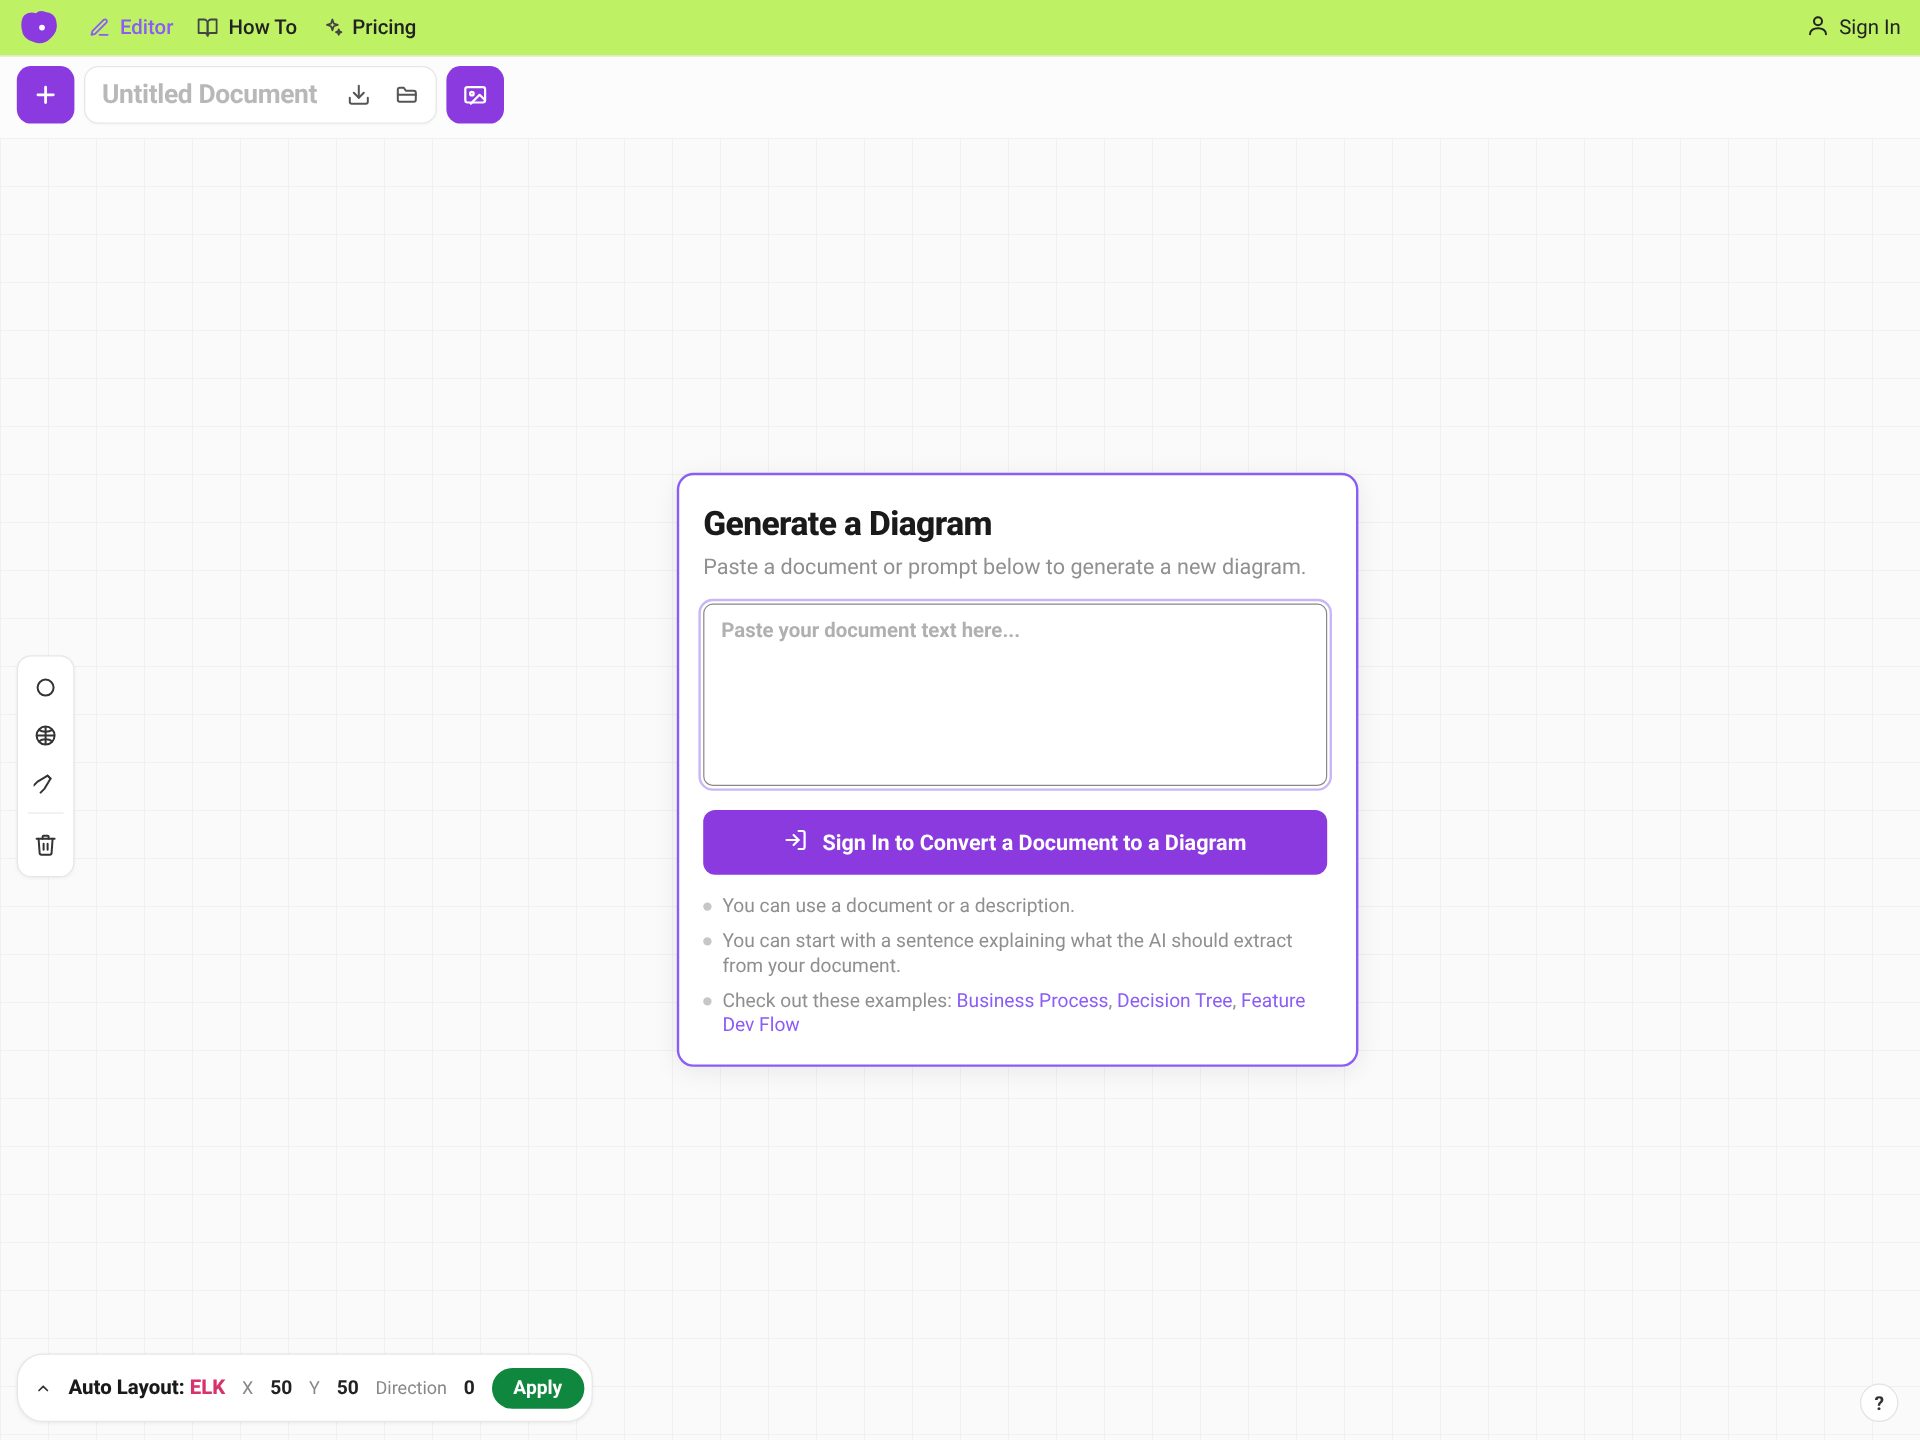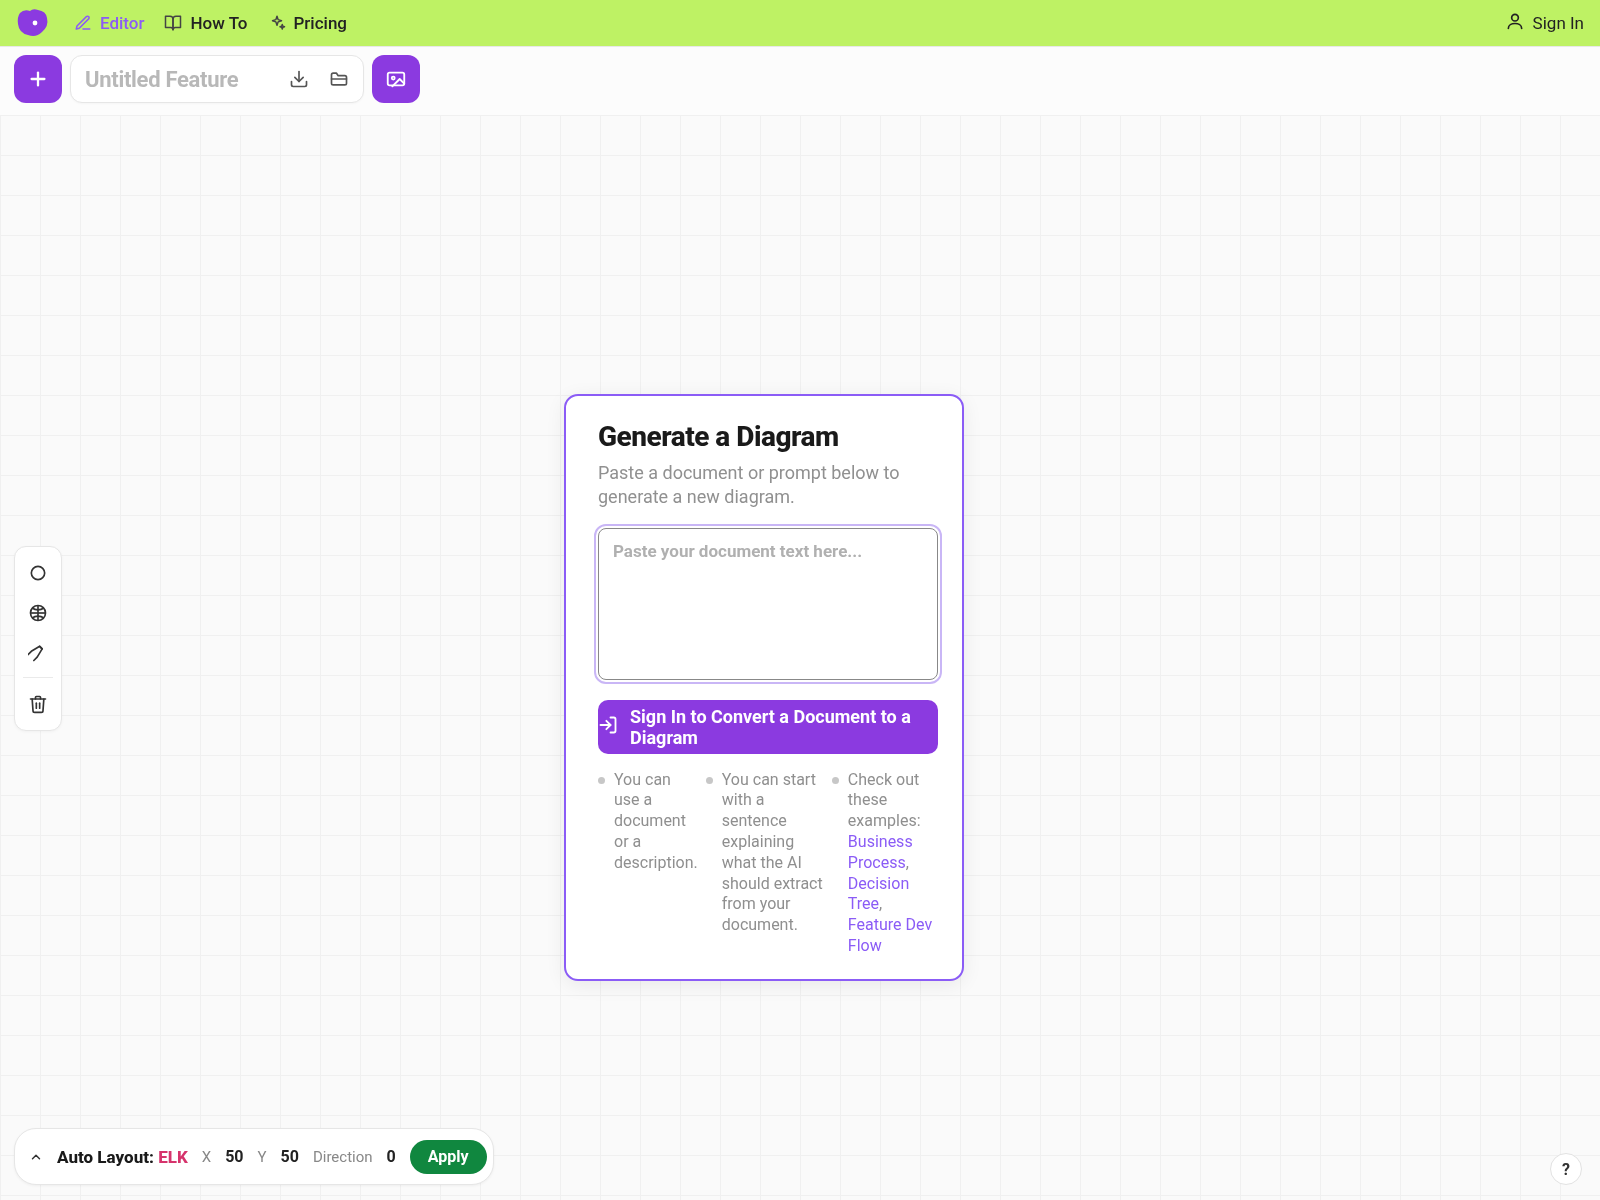--- a/index.html
+++ b/index.html
@@ -163,25 +163,25 @@
   width: 30px;
   background:#eaeaea;
   margin: 2px 0 4px 0;
 }
 
 
 .modal {
   position: absolute;
   left: 564px;
   top: 394px;
-  width: 400px;
+  width: 568px;
   background: #ffffff;
   border: 2px solid #8b5cf6;
   border-radius: 14px;
-  padding: 24px 24px 22px 32px;
+  padding: 24px 24px 22px 20px;
   box-shadow: 0 4px 20px rgba(0,0,0,0.07);
 }
 .modal h2 {
   font-size: 28px;
   font-weight: 800;
   color: #1a1a1a;
   letter-spacing: -0.5px;
   margin-bottom: 8px;
 }
 .modal .sub {
@@ -209,27 +209,29 @@
 .modal .cta {
   width: 100%;
   height: 54px;
   background: #8b3ae0;
   border-radius: 10px;
   color: #fff;
   font-size: 18px;
   font-weight: 700;
   display: flex;
   align-items: center;
+  justify-content: center;
   gap: 12px;
   cursor: pointer;
   margin-bottom: 16px;
 }
 .modal ul {
   list-style: none;
   display: flex;
+  flex-direction: column;
   gap: 8px;
 }
 .modal li {
   position: relative;
   padding-left: 16px;
   font-size: 16px;
   color: #8f8f8f;
   line-height: 1.3;
 }
 .modal li::before {
@@ -367,21 +369,21 @@
 </div>
 
 <div class="sub-toolbar">
   <div class="plus-btn">
     <svg width="22" height="22" viewBox="0 0 24 24" fill="none" stroke="#fff" stroke-width="2.5" stroke-linecap="round">
         <line x1="12" y1="5" x2="12" y2="19"></line>
         <line x1="5" y1="12" x2="19" y2="12"></line>
       </svg>
   </div>
   <div class="title-card">
-    <div class="title-text">Untitled Feature</div>
+    <div class="title-text">Untitled Document</div>
     <div class="title-actions">
       <div class="icon-btn">
         <svg width="20" height="20" viewBox="0 0 24 24" fill="none" stroke="#555" stroke-width="2" stroke-linecap="round" stroke-linejoin="round">
             <path d="M21 15v4a2 2 0 0 1-2 2H5a2 2 0 0 1-2-2v-4"></path>
             <polyline points="7 10 12 15 17 10"></polyline>
             <line x1="12" y1="15" x2="12" y2="3"></line>
           </svg>
       </div>
       <div class="icon-btn">
         <svg width="20" height="20" viewBox="0 0 24 24" fill="none" stroke="#555" stroke-width="2" stroke-linecap="round" stroke-linejoin="round">

